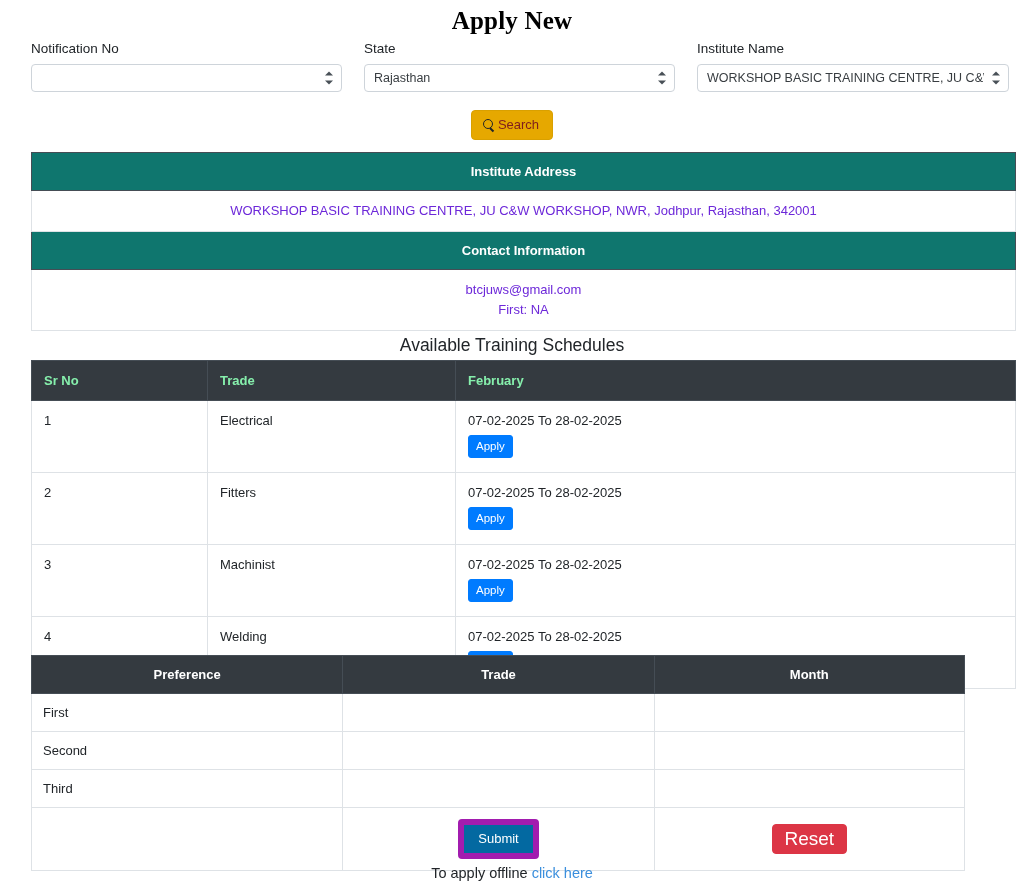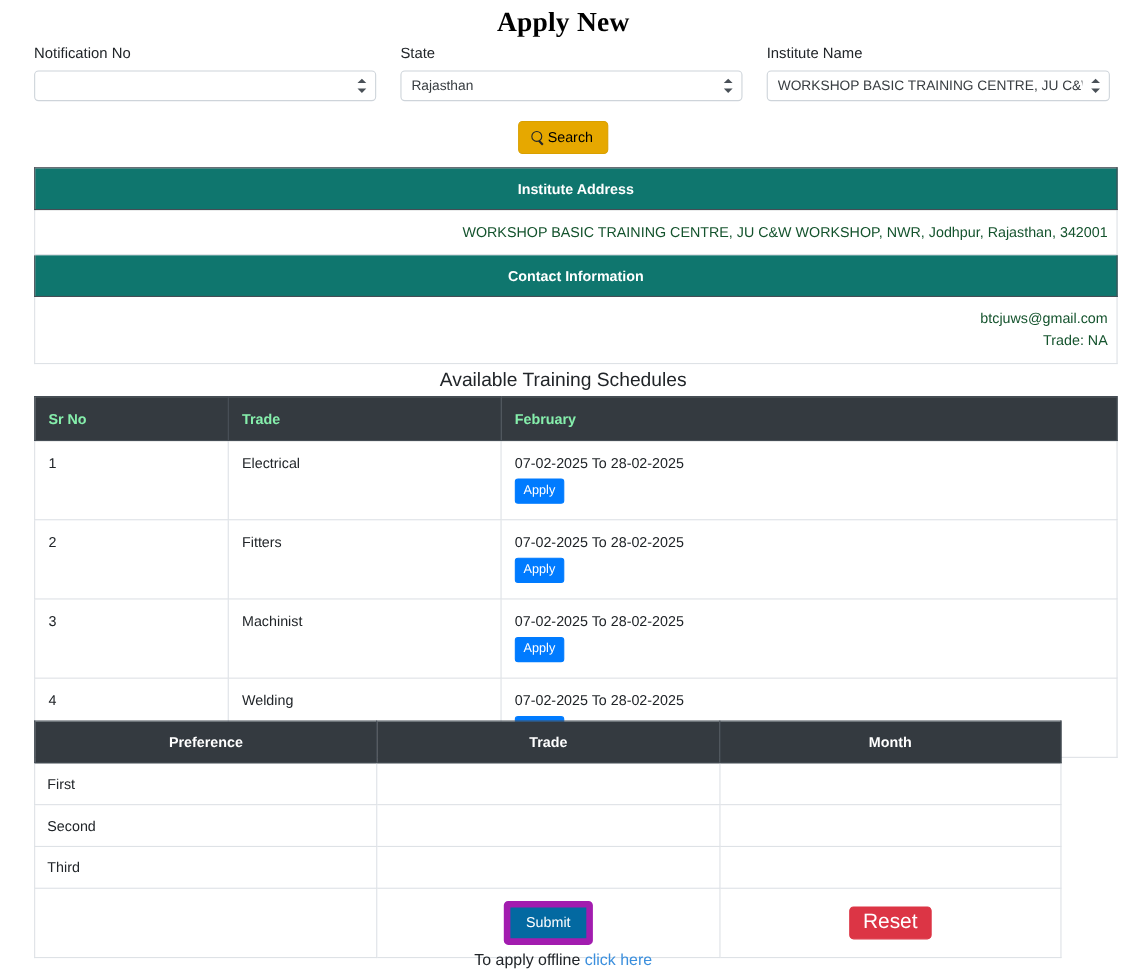--- a/index.html
+++ b/index.html
@@ -75,21 +75,21 @@
 
   
   .search-wrap {
     position: absolute; left: 0; top: 110px; width: 1024px;
     display: flex; justify-content: center;
   }
   .search-btn {
     background: #e6a800;
     border: 1px solid #d9a000;
     border-radius: 4px;
-    color: #000000;
+    color: #7f1d1d;
     font-size: 13px;
     font-weight: 400;
     padding: 6px 13px 6px 11px;
     display: inline-flex; align-items: center; gap: 2px;
     cursor: pointer;
     line-height: 16px;
     text-align: center;
   }
   .mag-icon {
     width: 12px; height: 12px; position: relative; display: inline-block;
@@ -116,23 +116,23 @@
     background: #0f766e;
     color: #fff;
     font-size: 13px;
     font-weight: bold;
     text-align: center;
     padding: 11px 8px;
     border: 1px solid #454d55;
   }
   .info-table .cell {
     background: #fff;
-    color: #14532d;
-    font-size: 13px;
-    text-align: right;
+    color: #6d28d9;
+    font-size: 13px;
+    text-align: center;
     padding: 10px 8px;
     border: 1px solid #dee2e6;
     line-height: 20px;
   }
 
   
   .sched-heading {
     position: absolute; left: 0; top: 333px; width: 1024px;
     text-align: center;
     font-size: 17.5px;
@@ -308,21 +308,21 @@
       </tr>
       <tr>
         <td class="cell">WORKSHOP BASIC TRAINING CENTRE, JU C&amp;W WORKSHOP, NWR, Jodhpur, Rajasthan, 342001</td>
       </tr>
       <tr>
         <td class="hdr">Contact Information</td>
       </tr>
       <tr>
         <td class="cell">
           <span>btcjuws@gmail.com</span><br>
-          <span>Trade: NA</span>
+          <span>First: NA</span>
         </td>
       </tr>
     </tbody>
   </table>
 
   <div class="sched-heading">Available Training Schedules</div>
 
   <table class="sched-table">
     <thead>
       <tr>

